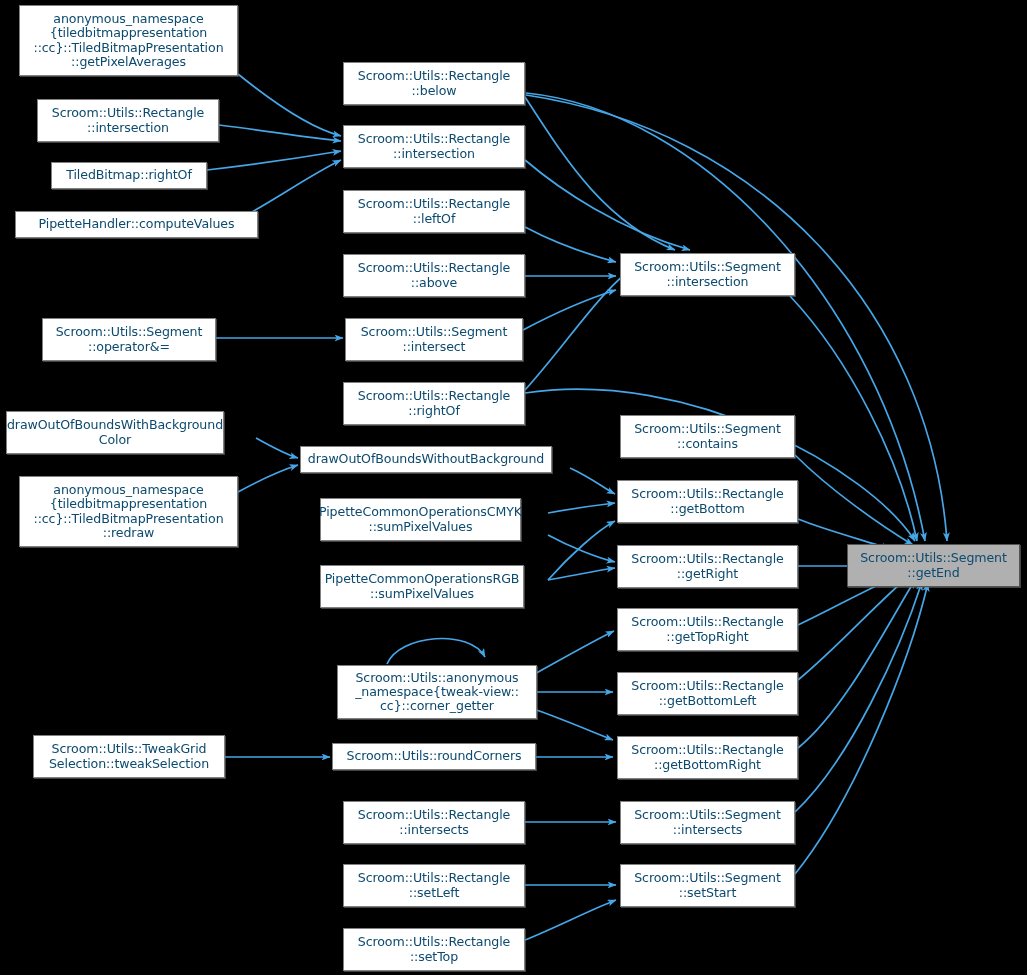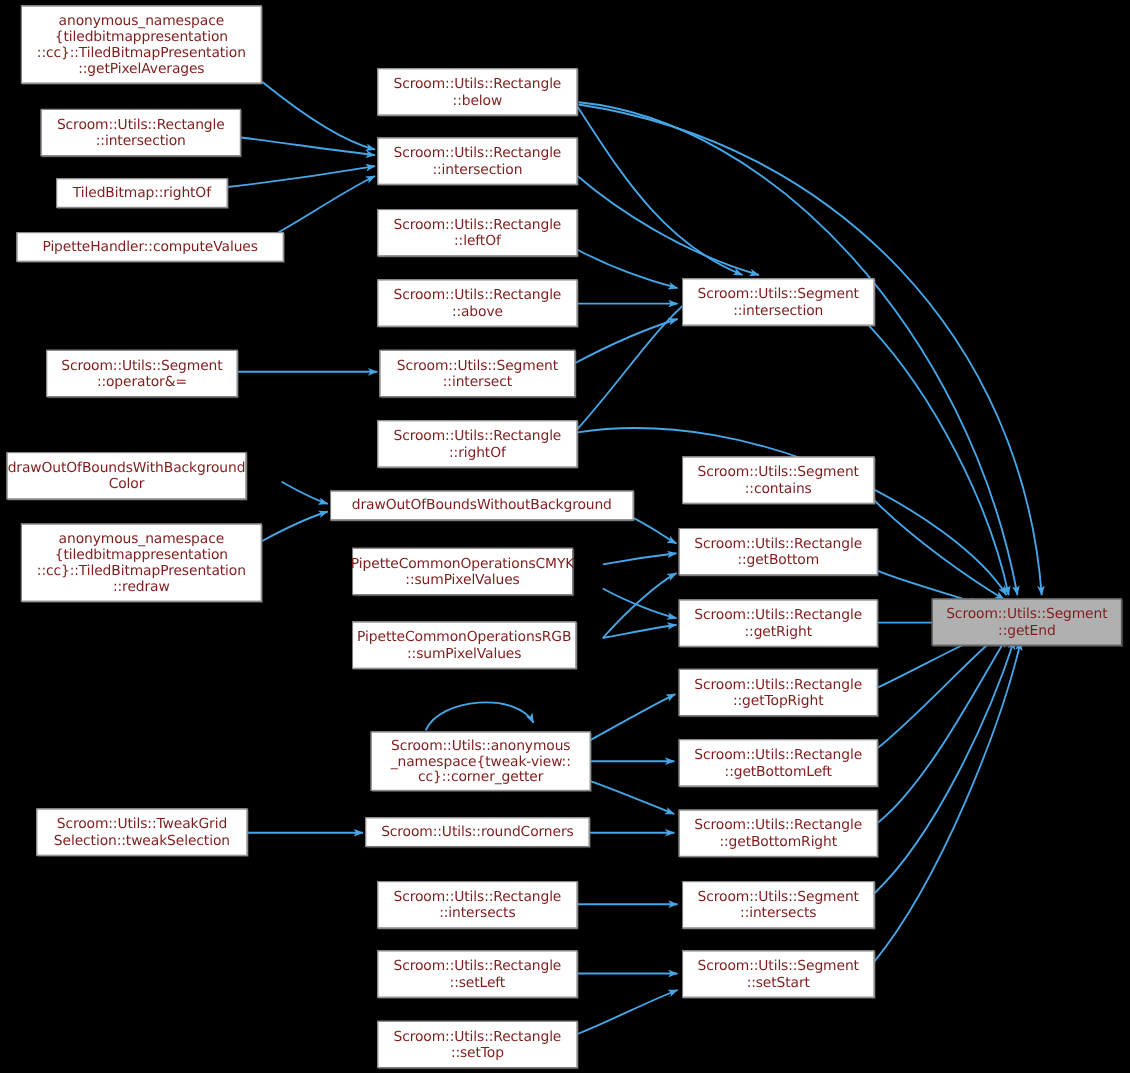--- a/index.html
+++ b/index.html
@@ -10,21 +10,21 @@
     background:#000;
     font-family:"DejaVu Sans","Liberation Sans",sans-serif;
     overflow:hidden;
   }
   #edges{position:absolute;left:0;top:0;width:1027px;height:975px;}
   .node{
     position:absolute;
     box-sizing:border-box;
     background:#fff;
     border:1px solid #808080;
-    color:#7f1d1d;
+    color:#0c4a6e;
     display:flex;
     align-items:center;
     justify-content:center;
     text-align:center;
     line-height:1.12;
     font-size:12.6px;
     letter-spacing:-0.1px;
     padding:1px 4px;
     white-space:pre-line;
     box-shadow:1px 1px 0 rgba(120,120,120,0.55);
@@ -107,21 +107,21 @@
       <div class="node" style="left: 343px; top: 125px; width: 182px; height: 43px;">Scroom::Utils::Rectangle
 ::intersection</div>
       <div class="node" style="left: 343px; top: 190px; width: 182px; height: 43px;">Scroom::Utils::Rectangle
 ::leftOf</div>
       <div class="node" style="left: 343px; top: 254px; width: 182px; height: 43px;">Scroom::Utils::Rectangle
 ::above</div>
       <div class="node" style="left: 345px; top: 318px; width: 178px; height: 43px;">Scroom::Utils::Segment
 ::intersect</div>
       <div class="node" style="left: 343px; top: 382px; width: 182px; height: 43px;">Scroom::Utils::Rectangle
 ::rightOf</div>
-      <div class="node" style="left: 300px; top: 446px; width: 276px; height: 27px;">drawOutOfBoundsWithoutBackground</div>
+      <div class="node" style="left: 300px; top: 446px; width: 252px; height: 27px;">drawOutOfBoundsWithoutBackground</div>
       <div class="node" style="left: 320px; top: 498px; width: 201px; height: 43px;">PipetteCommonOperationsCMYK
 ::sumPixelValues</div>
       <div class="node" style="left: 320px; top: 565px; width: 204px; height: 43px;">PipetteCommonOperationsRGB
 ::sumPixelValues</div>
       <div class="node" style="left: 337px; top: 665px; width: 200px; height: 54px;">Scroom::Utils::anonymous
 _namespace{tweak-view::
 cc}::corner_getter</div>
       <div class="node" style="left: 332px; top: 743px; width: 204px; height: 27px;">Scroom::Utils::roundCorners</div>
       <div class="node" style="left: 343px; top: 801px; width: 182px; height: 43px;">Scroom::Utils::Rectangle
 ::intersects</div>

